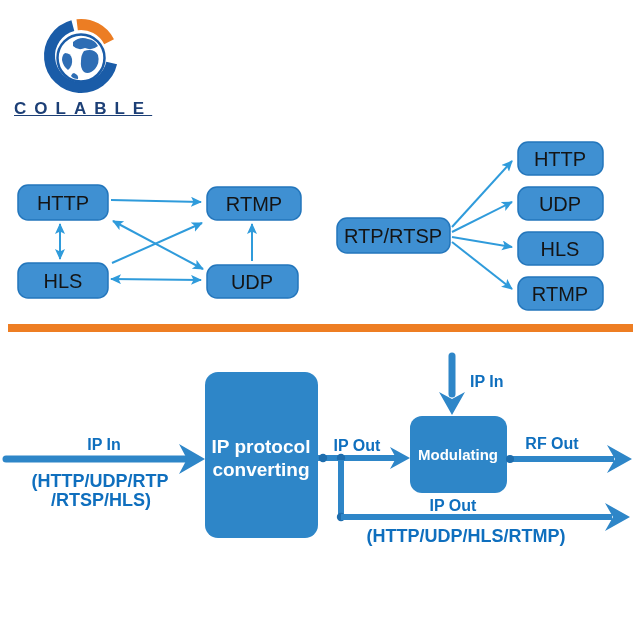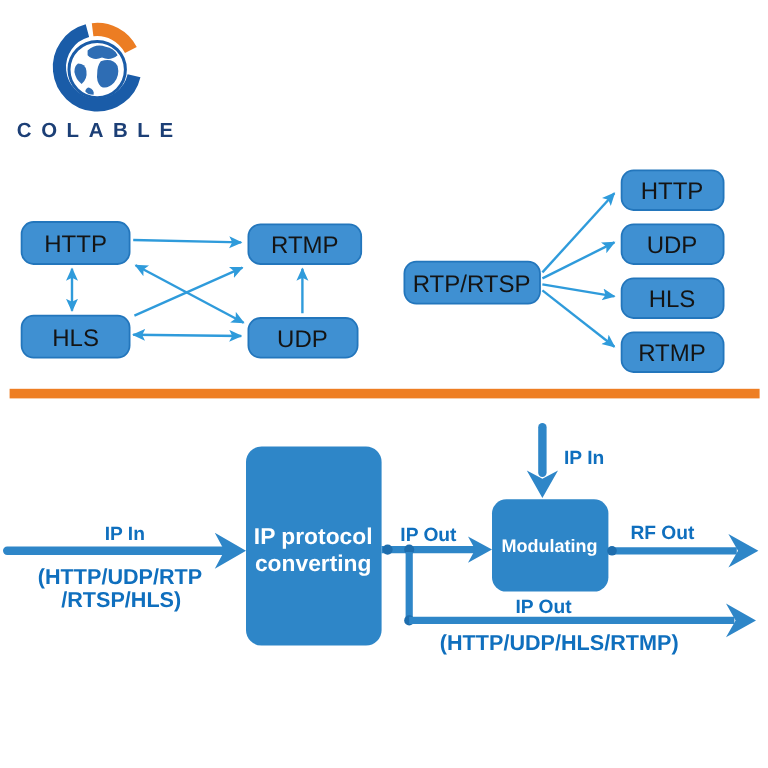--- a/index.html
+++ b/index.html
@@ -1,20 +1,20 @@
 <!DOCTYPE html>
 <html><head>
 <meta charset="utf-8">
 <style>
   html,body{margin:0;padding:0;background:#ffffff;}
   body{width:640px;height:640px;position:relative;overflow:hidden;
        font-family:"Liberation Sans", sans-serif;}
   .abs{position:absolute;}
   #brand-name{left:14px;top:99px;font-size:17px;font-weight:bold;
-              letter-spacing:8px;color:#1C3F76;}
+              letter-spacing:8px;color:#1C3F76;text-decoration:underline;}
   #divider{left:8px;top:324px;width:625px;height:8px;background:#EE7E23;}
   svg text{font-family:"Liberation Sans", sans-serif;}
   .node-label{font-size:20px;fill:#141414;}
   .flow-label{font-weight:bold;fill:#0F6FBE;}
   .box-label{font-weight:bold;fill:#ffffff;}
 </style>
 </head>
 <body>
 
 <svg class="abs" style="left:40px;top:15px;" width="82" height="82" viewBox="0 0 82 82">

